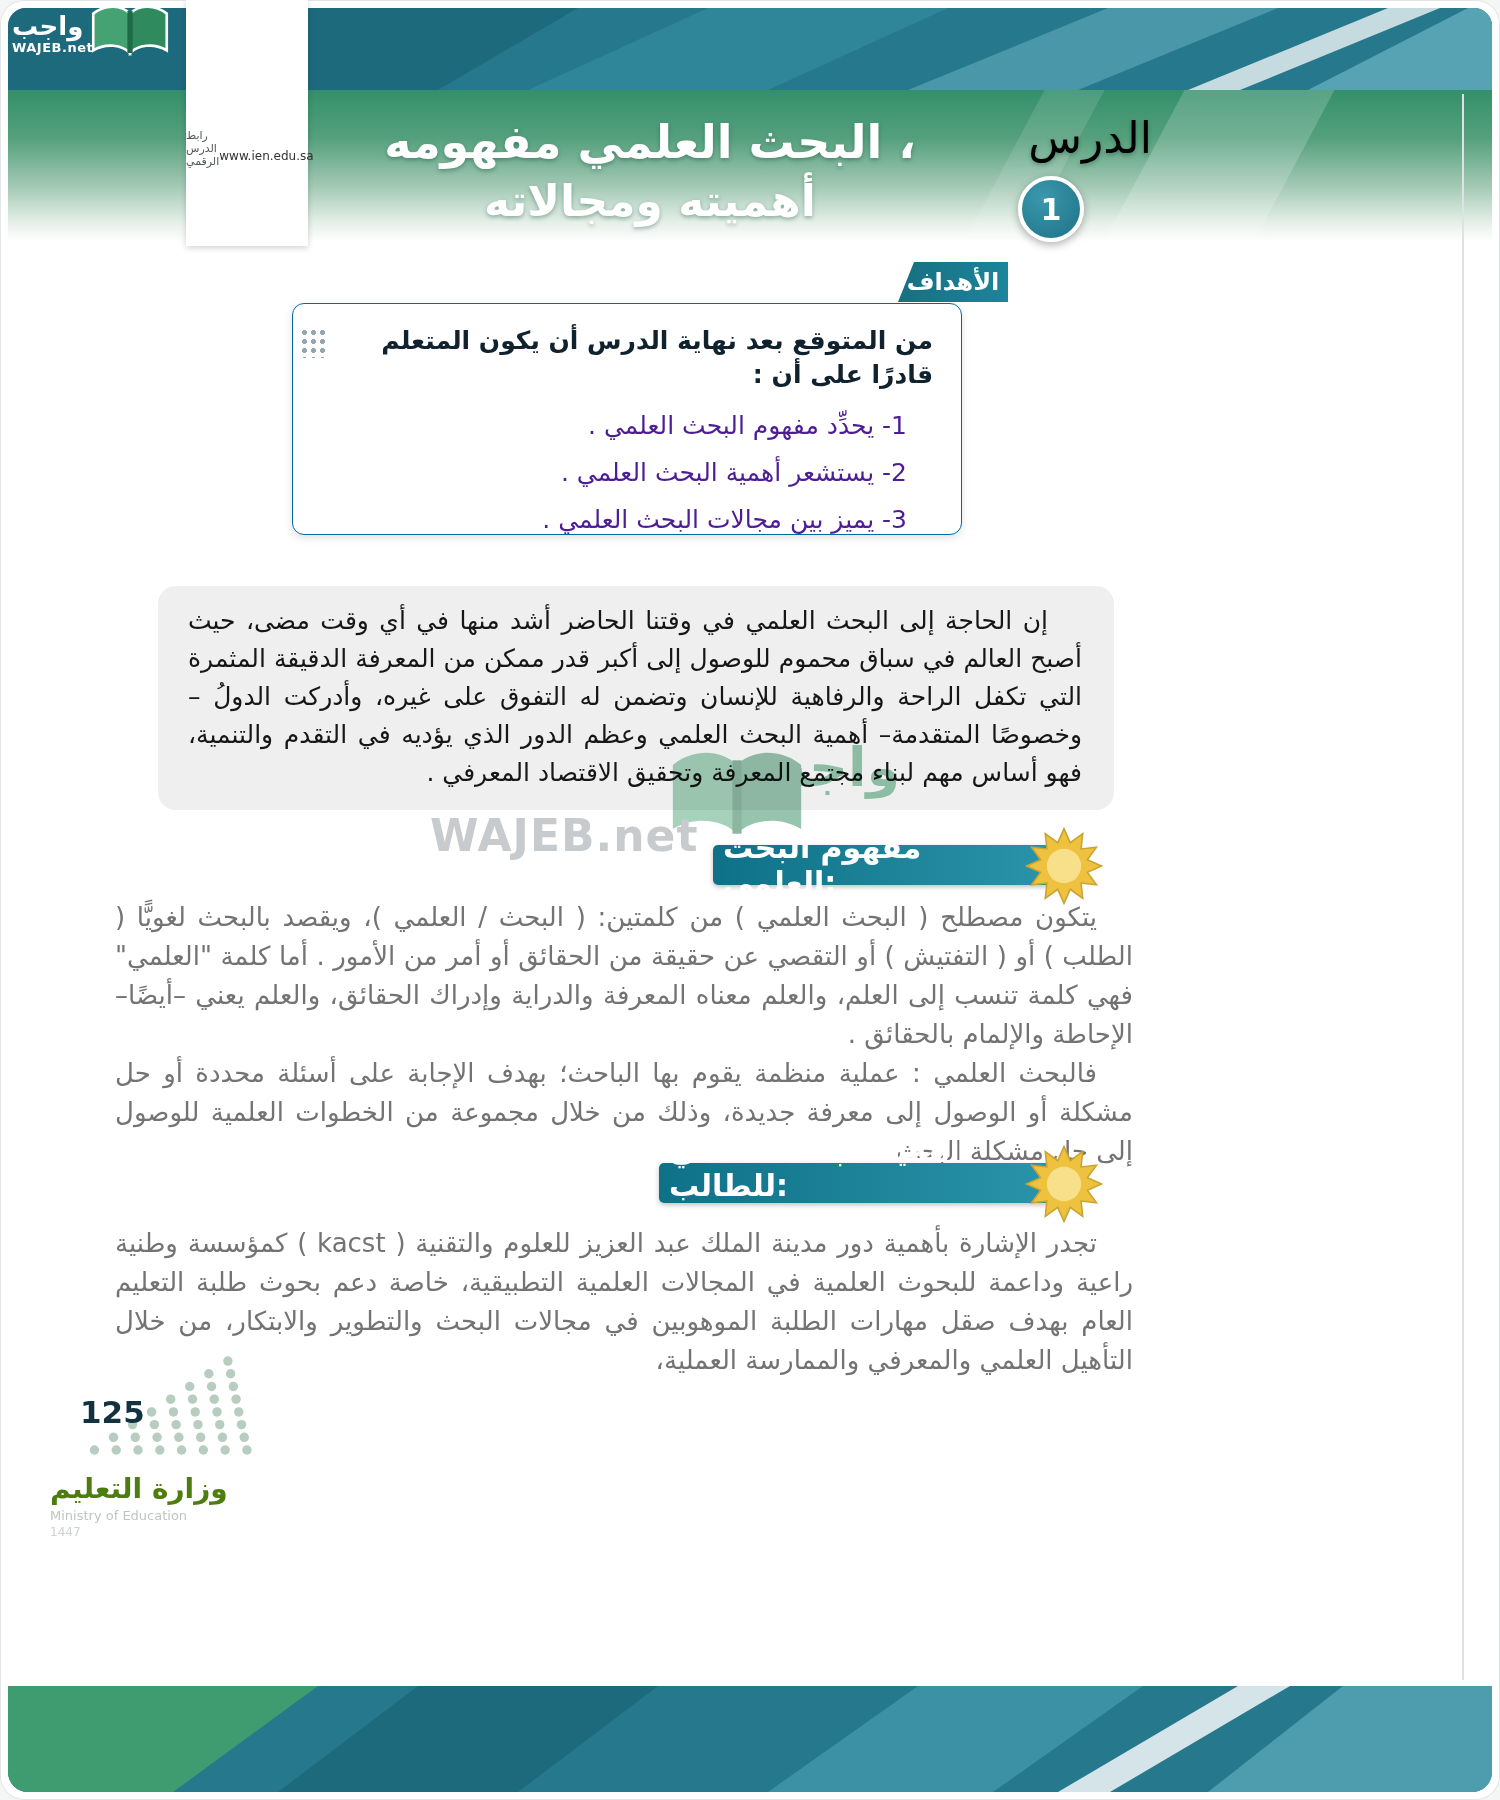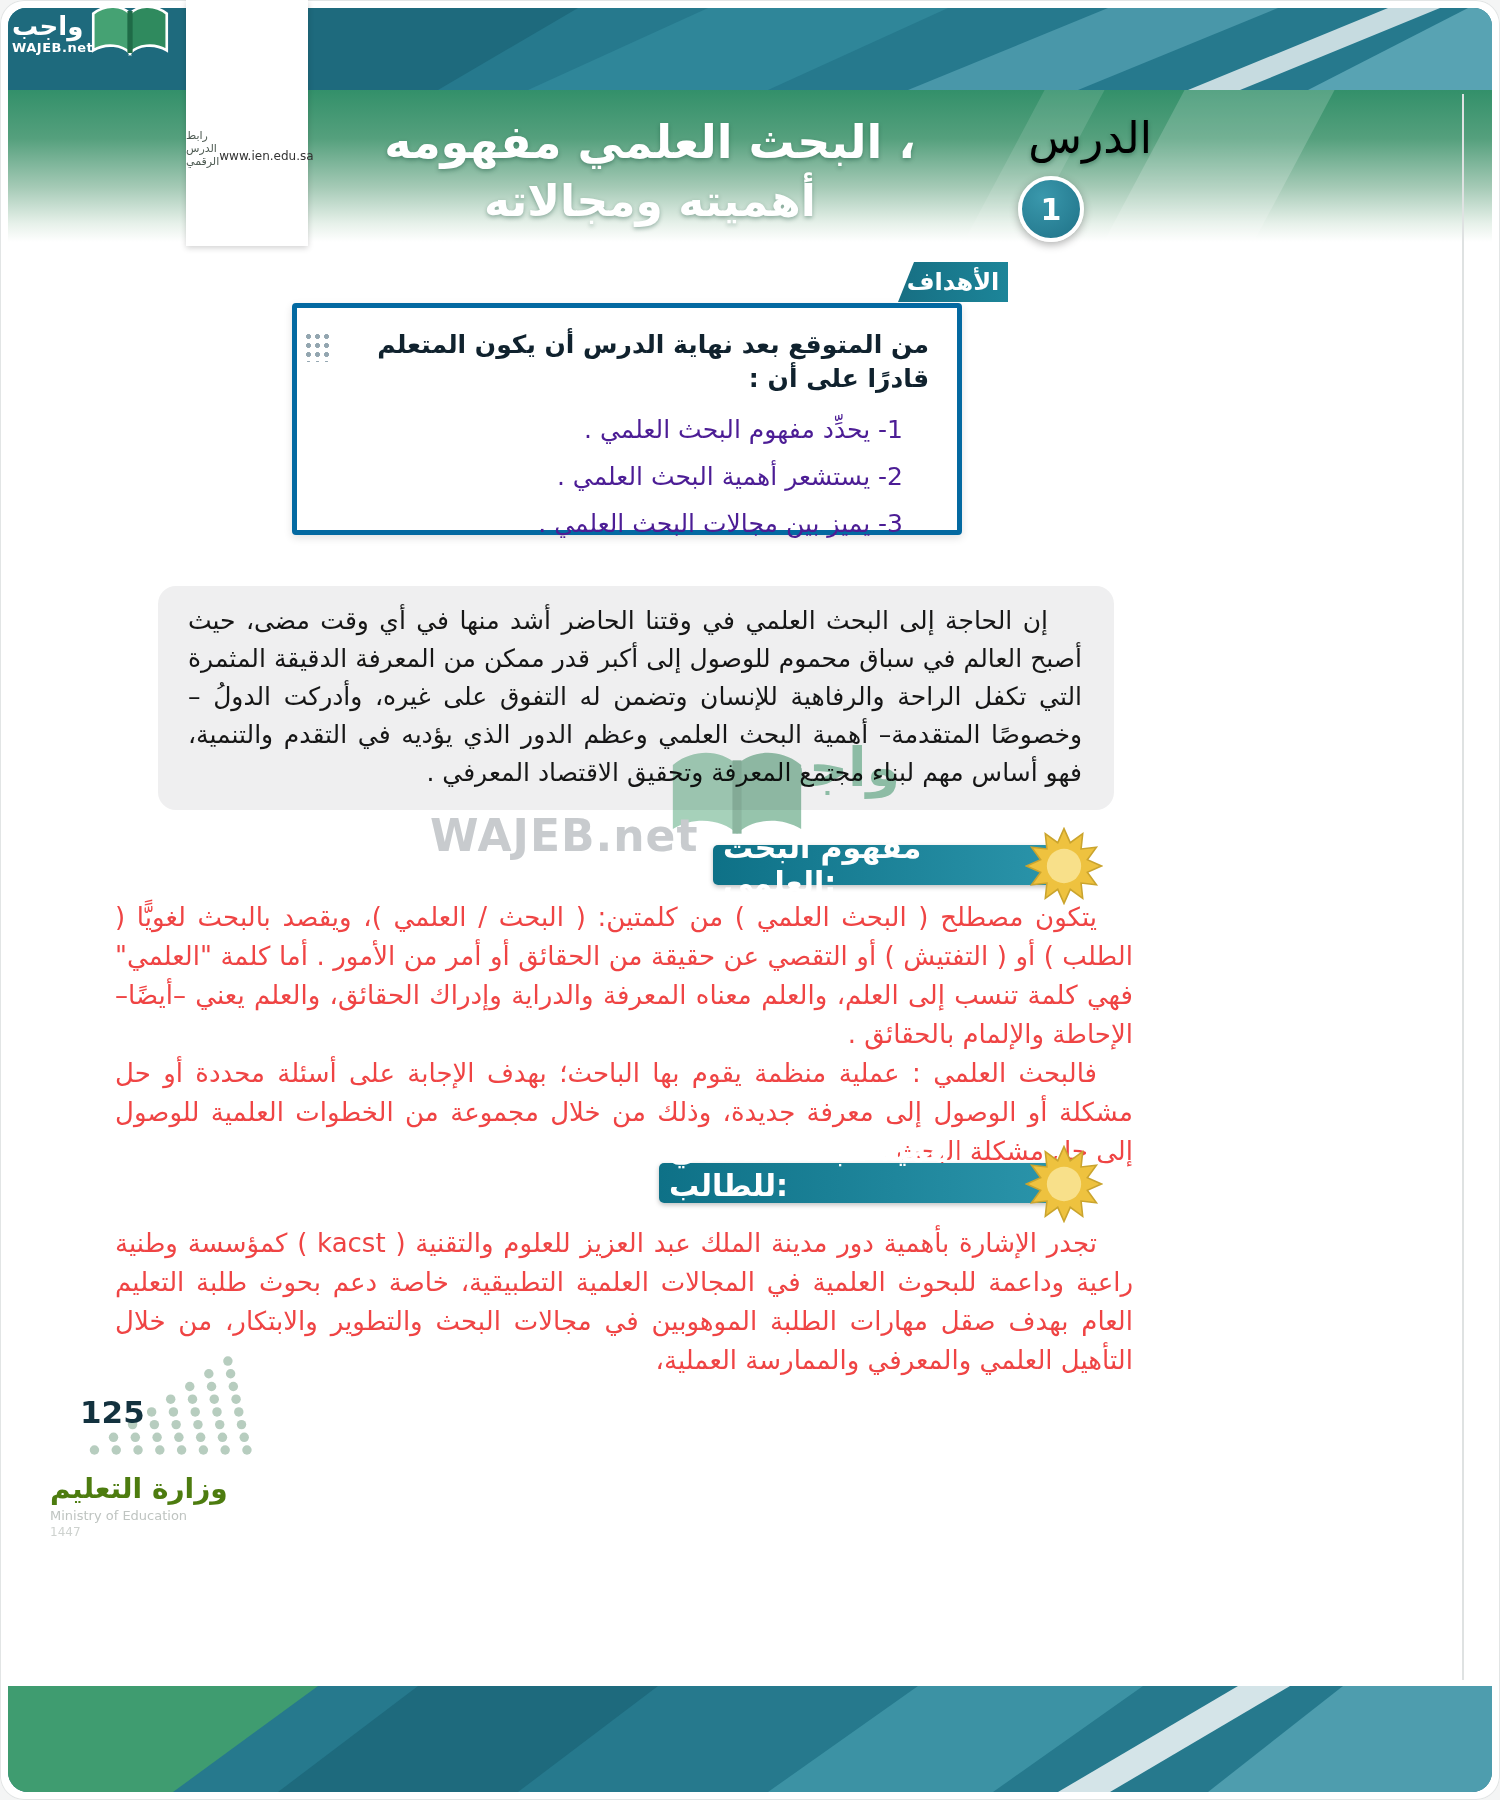--- a/index.html
+++ b/index.html
@@ -39,21 +39,21 @@
   .lesson-circle{position:absolute;left:1018px;top:176px;width:58px;height:58px;border-radius:50%;z-index:3;
     background:radial-gradient(circle at 35% 30%,#3a98ac,#1f7288);border:4px solid #fff;
     box-shadow:0 3px 8px rgba(0,0,0,.3);display:flex;align-items:center;justify-content:center;
     color:#fff;font-weight:bold;font-size:30px;}
   
   .objectives-badge{position:absolute;left:898px;top:262px;width:110px;height:40px;z-index:4;
     background:linear-gradient(90deg,#176f83,#1c8599);clip-path:polygon(16px 0,100% 0,100% 100%,0 100%);
     color:#fff;font-weight:bold;font-size:24px;display:flex;align-items:center;justify-content:center;
     box-shadow:0 3px 6px rgba(0,0,0,.25);}
   .objectives-box{position:absolute;left:292px;top:303px;width:670px;height:232px;z-index:3;
-    background:#fff;border:5px solid #0369a1;border-radius:4px;box-shadow:0 3px 8px rgba(0,0,0,.12);
+    background:#fff;border:1px solid #0369a1;border-radius:12px;box-shadow:0 3px 8px rgba(0,0,0,.12);
     direction:rtl;box-sizing:border-box;padding:20px 28px 14px 7px;}
   .obj-heading{display:flex;flex-direction:row;align-items:flex-start;justify-content:space-between;
     font-weight:bold;font-size:25px;color:#10222e;line-height:34px;}
   .dots-icon{flex:0 0 26px;height:30px;margin-top:4px;
     background-image:radial-gradient(#93a6b0 2.2px,transparent 2.8px);background-size:9px 9px;}
   .obj-items{margin-top:10px;}
   .obj-item{font-size:25px;line-height:47px;color:#4c1d95;padding-right:26px;}
   
   .intro-box{position:absolute;left:158px;top:586px;width:956px;z-index:2;background:#efeff0;
     border-radius:18px;box-sizing:border-box;padding:16px 32px 18px 30px;direction:rtl;}
@@ -66,21 +66,21 @@
   .wm-net{position:absolute;left:0;bottom:2px;color:#9aa0a6;font-weight:bold;font-size:44px;letter-spacing:1px;}
   
   .section-banner{position:absolute;height:40px;z-index:3;border-radius:5px;
     background:linear-gradient(90deg,#0e7187,#2b95ab);display:flex;align-items:center;justify-content:center;
     color:#fff;font-weight:bold;font-size:30px;box-shadow:0 2px 5px rgba(0,0,0,.25);padding-left:10px;}
   .section-banner .star{position:absolute;right:-38px;top:-18px;width:78px;height:78px;}
   .sb1{right:435px;top:845px;width:312px;padding-right:30px;}
   .sb2{right:435px;top:1163px;width:366px;padding-right:30px;align-items:flex-end;}
   
   .body-text{position:absolute;left:115px;width:1018px;direction:rtl;z-index:2;}
-  .body-text p{margin:0;font-size:26px;line-height:39px;text-align:justify;text-indent:36px;color:#ef4444;}
+  .body-text p{margin:0;font-size:26px;line-height:39px;text-align:justify;text-indent:36px;color:#737373;}
   .bt1{top:898px;}
   .bt2{top:1224px;}
   
   .page-number{position:absolute;left:80px;top:1394px;z-index:4;font-size:31px;font-weight:bold;color:#13323f;}
   .ministry-logo{position:absolute;left:50px;top:1352px;width:240px;z-index:2;}
   .ministry-dots{width:216px;height:118px;display:block;}
   .min-ar{font-size:28px;font-weight:bold;color:#4d7c0f;margin-top:2px;letter-spacing:1px;}
   .min-en{font-size:13px;color:#bfc4c1;margin-top:3px;}
   .min-yr{font-size:12px;color:#ced2cf;margin-top:2px;}
   .right-edge-line{position:absolute;right:36px;top:94px;bottom:120px;width:2px;background:#dfe2e2;z-index:1;}

